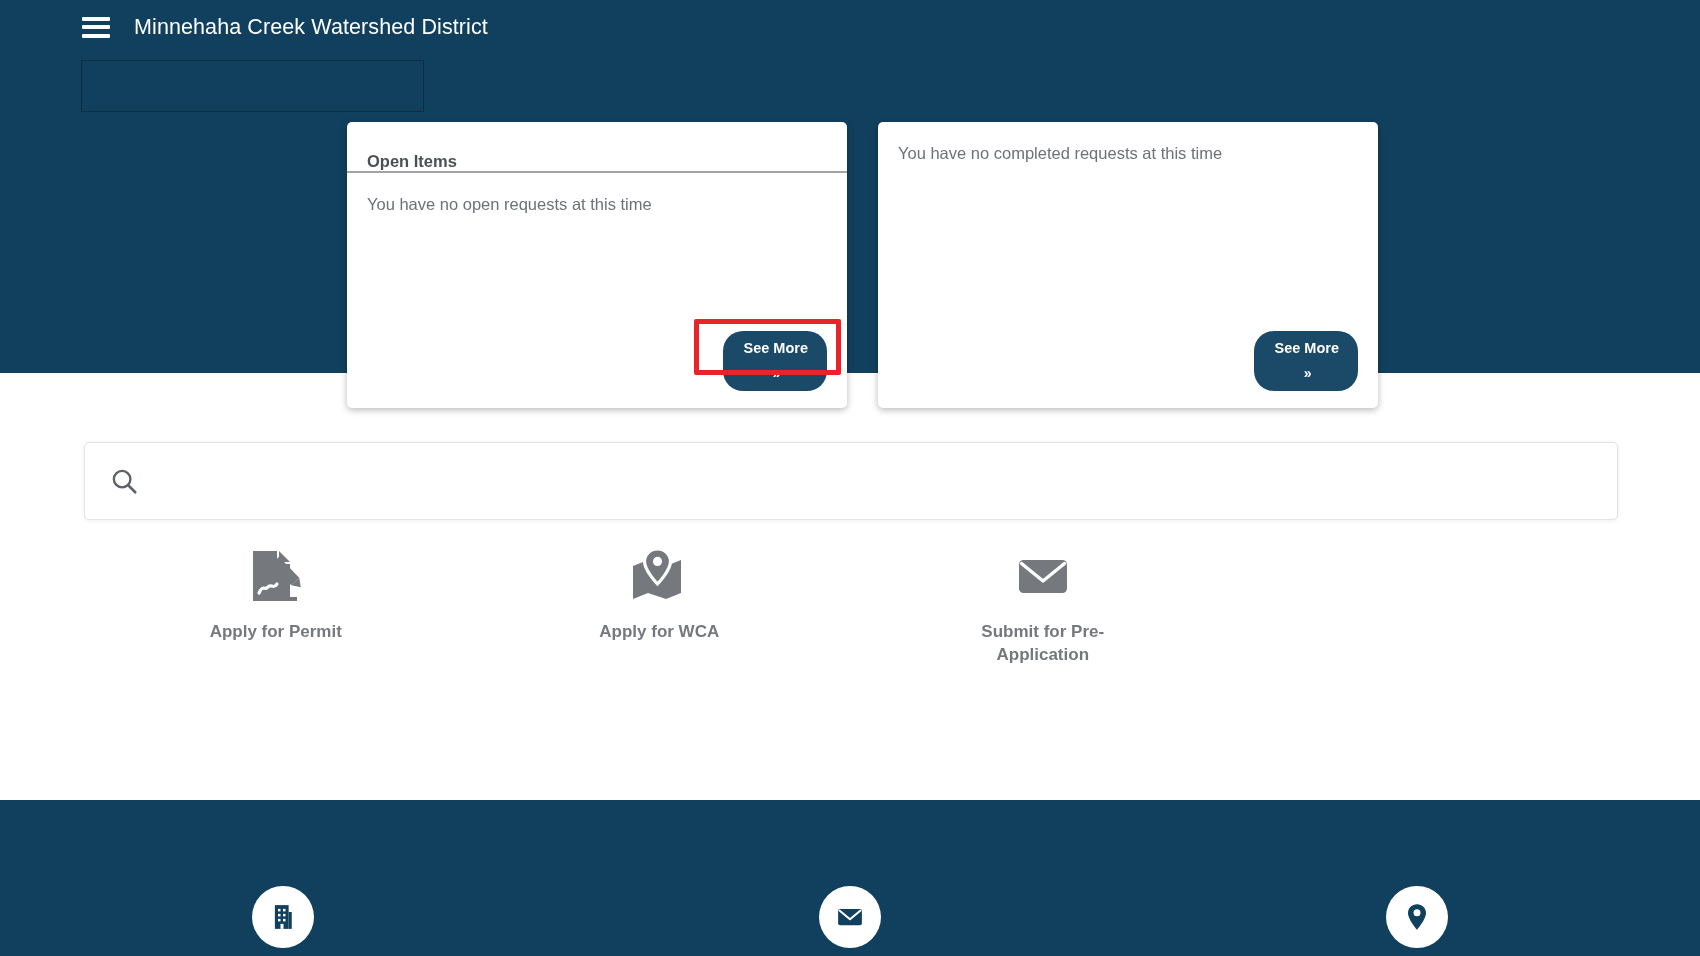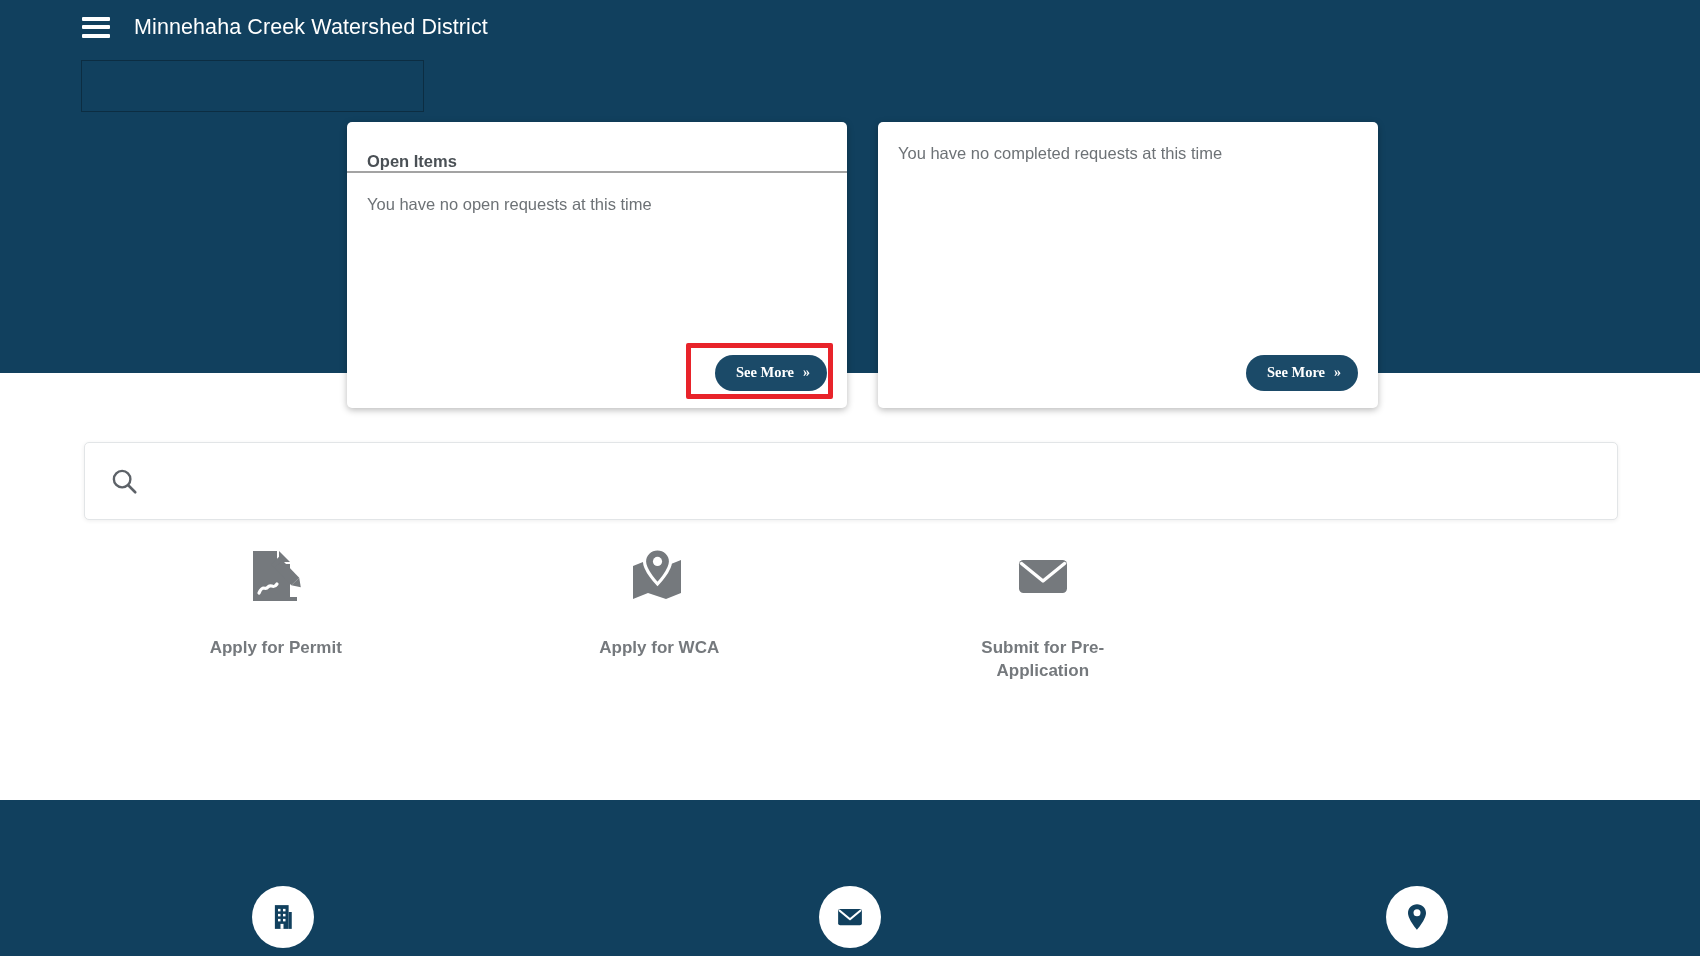--- a/index.html
+++ b/index.html
@@ -74,22 +74,22 @@
   }
   .card-footer {
     position: absolute; right: 20px; bottom: 17px;
   }
   .see-more-btn {
     display: inline-flex; align-items: center; gap: 9px;
     background: #1b4a68; color: #ffffff;
     border: none; border-radius: 20px;
     padding: 9px 19px 10px 21px;
     font-size: 14.5px; font-weight: bold;
-    font-family: Liberation Serif, serif;
-    cursor: pointer; white-space: nowrap;
+    font-family: Liberation Sans, sans-serif;
+    cursor: pointer; white-space: nowrap; flex-direction: column;
   }
   .see-more-btn .chev { font-size: 14px; letter-spacing: -2px; display: inline-block; }
   .highlight-box {
     position: absolute;
     left: -29px; top: -12px;
     width: 147px; height: 56px;
     border: 5px solid #e8232a;
     border-radius: 2px;
     background: transparent;
     pointer-events: none;
@@ -123,21 +123,20 @@
   
   .quick-actions {
     position: absolute; left: 84px; top: 545px;
     width: 1534px;
     display: flex;
   }
   .qa-item {
     width: 25%;
     display: flex; flex-direction: column; align-items: center;
     cursor: pointer;
-    gap: 16px;
   }
   .qa-icon { height: 62px; display: flex; align-items: center; justify-content: center; }
   .qa-label {
     margin-top: 14px;
     font-size: 17px; font-weight: bold; color: #75797d;
     text-align: center; line-height: 1.35;
     max-width: 150px;
   }
 
   

